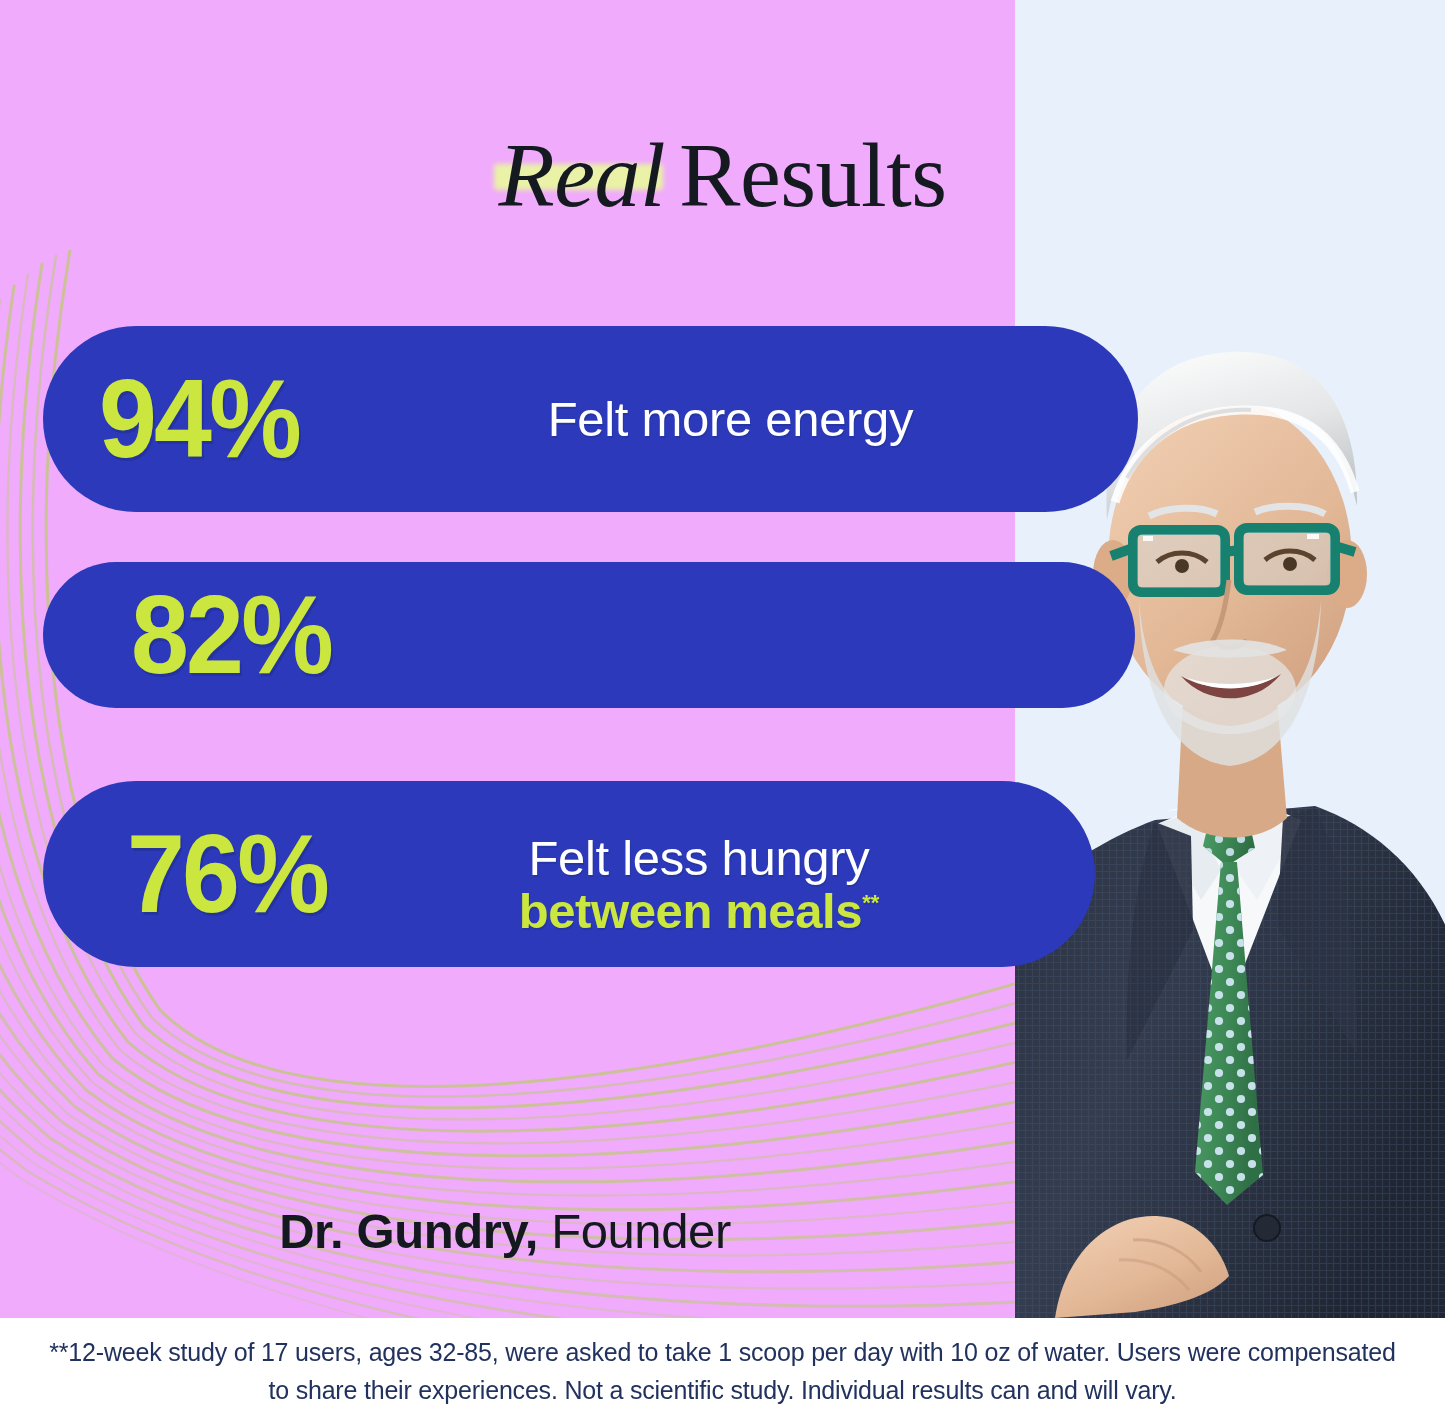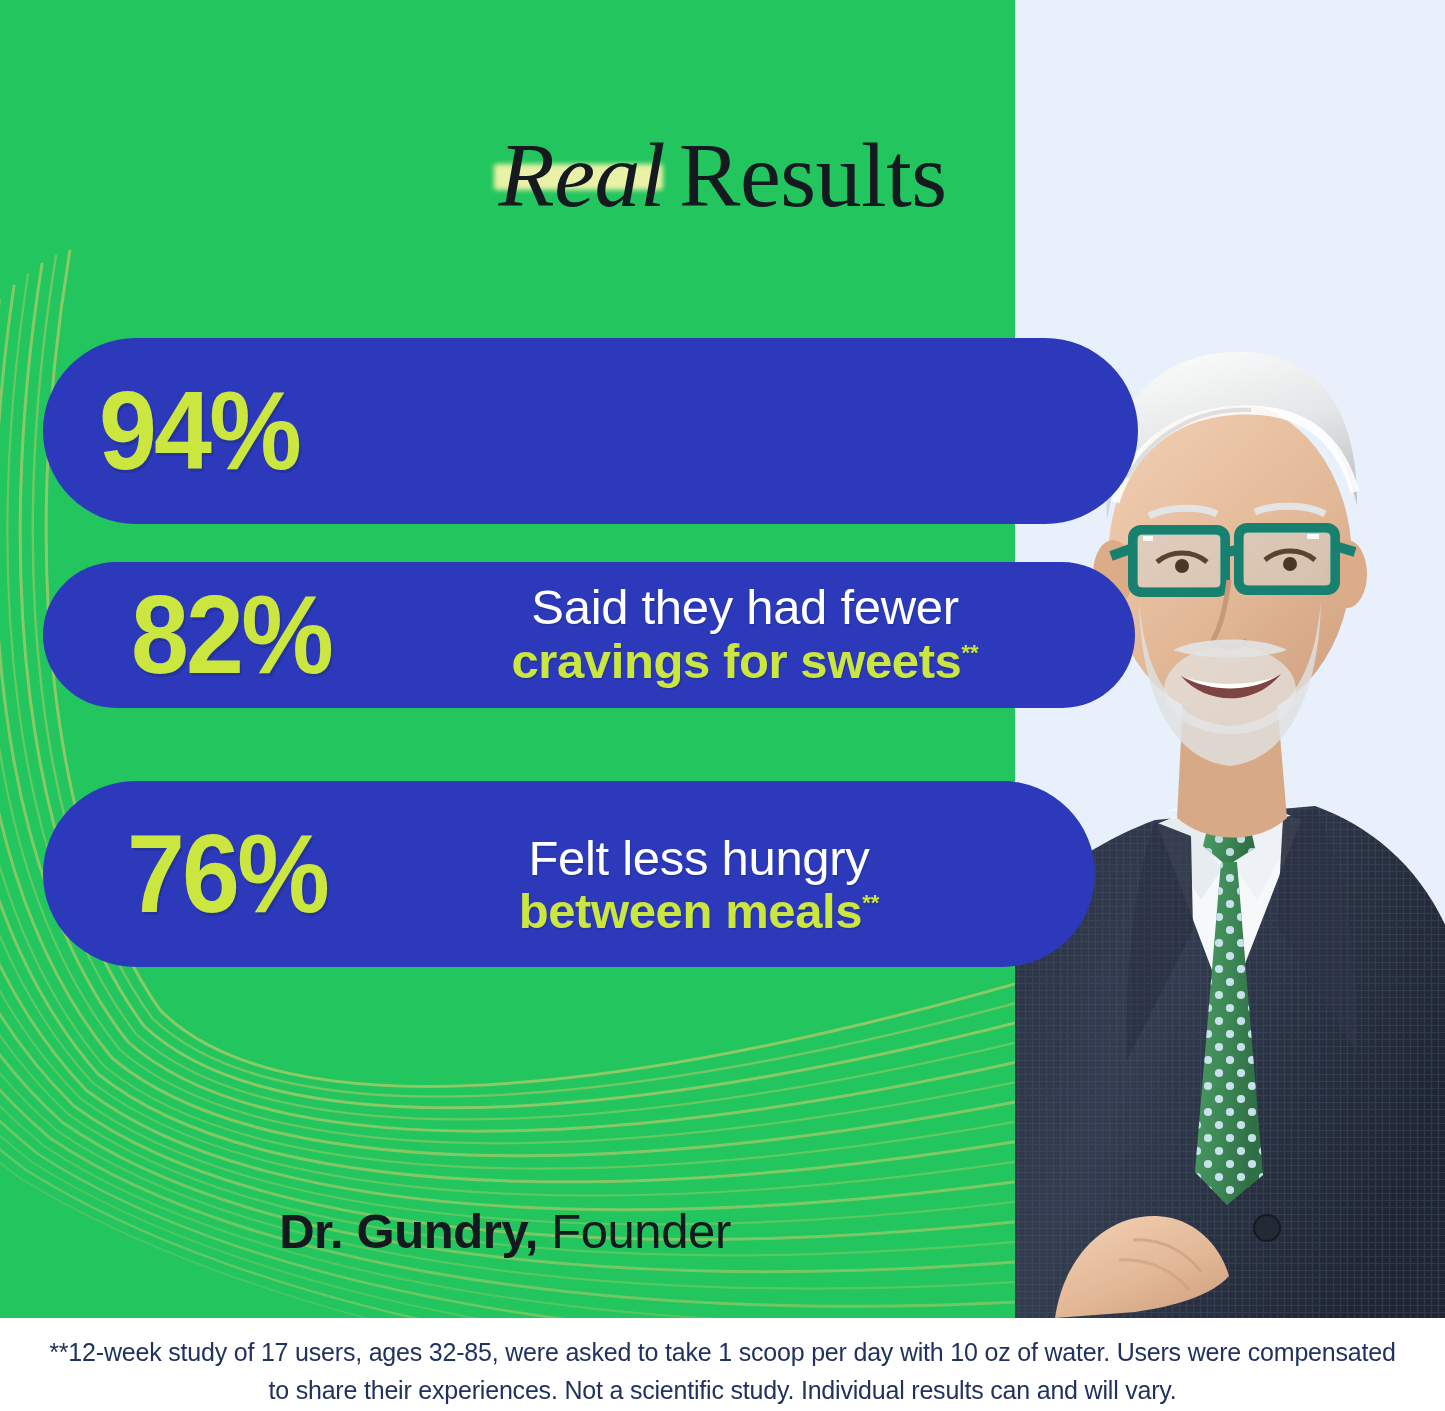--- a/index.html
+++ b/index.html
@@ -7,21 +7,21 @@
   body {
     font-family:"Liberation Sans", sans-serif;
     background:#ffffff;
     overflow:hidden;
   }
 
   #poster {
     position:relative;
     width:1445px;
     height:1411px;
-    background:#22c55e;
+    background:#f0abfc;
     overflow:hidden;
   }
 
   
   #wave-fan {
     position:absolute;
     left:-40px; top:250px;
     width:1200px; height:1090px;
     pointer-events:none;
     z-index:1;
@@ -74,21 +74,21 @@
   
   .pill {
     position:absolute;
     left:43px;
     background:#2b39ba;
     border-radius:999px;
     z-index:5;
     display:flex;
     align-items:center;
   }
-  #pill-0 { top:338px; width:1095px; height:186px; }
+  #pill-0 { top:326px; width:1095px; height:186px; }
   #pill-1 { top:562px; width:1092px; height:146px; }
   #pill-2 { top:781px; width:1052px; height:186px; }
 
   .pill-pct {
     flex:0 0 auto;
     width:300px;
     text-align:center;
     font-size:112px;
     font-weight:bold;
     color:#cbe63e;
@@ -315,29 +315,26 @@
         <path d="M172,678 C 196,692 236,692 260,677 C 236,686 196,686 172,678 Z" fill="#ffffff"></path>
 
         <path d="M158,650 C 186,636 244,636 272,650 C 244,660 186,660 158,650 Z" fill="#e2e3e3" opacity="0.9"></path>
       </g>
     </svg>
   </div>
 
   <div class="pill" id="pill-0">
     <div class="pill-pct">94%</div>
     <div class="pill-lines">
+      <span class="pill-l1">Felt more energy</span>
     </div>
   </div>
 
   <div class="pill" id="pill-1">
     <div class="pill-pct">82%</div>
-    <div class="pill-lines">
-      <span class="pill-l1">Said they had fewer</span>
-      <span class="pill-l2"><span>cravings for sweets</span><span class="star">**</span></span>
-    </div>
   </div>
 
   <div class="pill" id="pill-2">
     <div class="pill-pct">76%</div>
     <div class="pill-lines">
       <span class="pill-l1">Felt less hungry</span>
       <span class="pill-l2"><span>between meals</span><span class="star">**</span></span>
     </div>
   </div>
 

